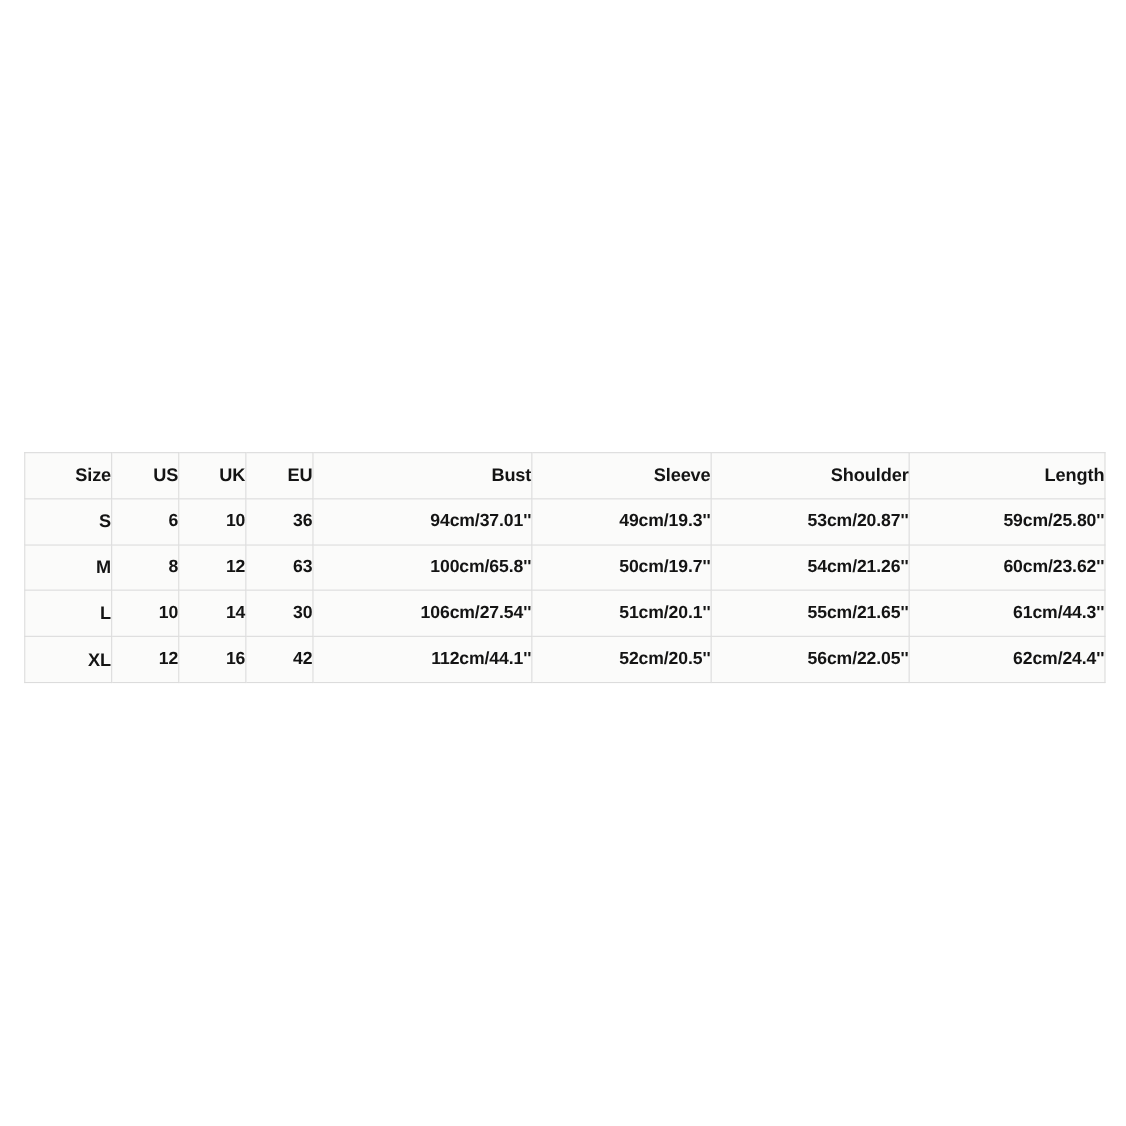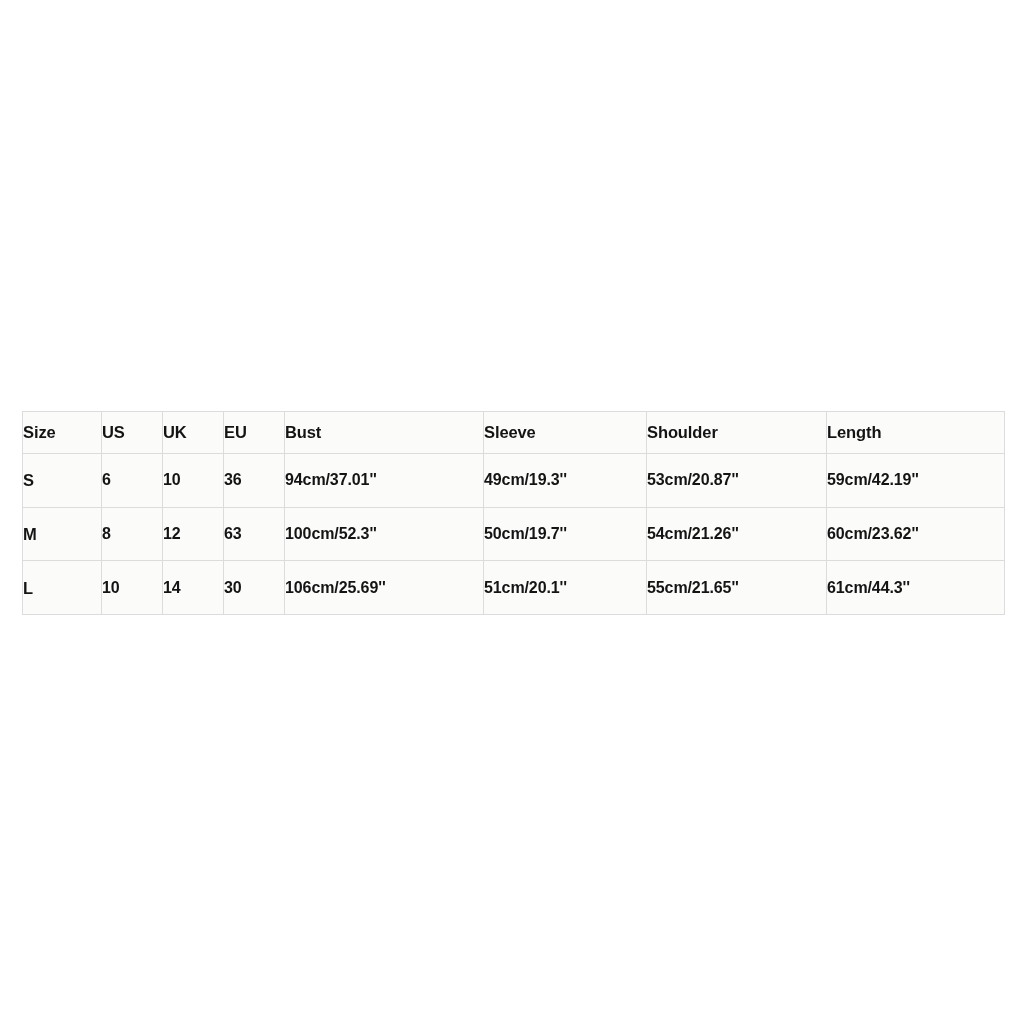--- a/index.html
+++ b/index.html
@@ -29,21 +29,21 @@
     height: 204px;
     border-collapse: collapse;
     table-layout: fixed;
     background: #fbfbfa;
     border: 1px solid #d6d6d6;
   }
 
   table.size-chart td,
   table.size-chart th {
     border: 1px solid #dcdcdc;
-    text-align: left;
+    text-align: right;
     vertical-align: middle;
     font-weight: bold;
     color: #141414;
     background: #fbfbfa;
     padding: 0;
     height: 40.8px;
     line-height: 1.1;
     letter-spacing: -0.1px;
   }
 
@@ -102,37 +102,47 @@
     </thead>
     <tbody>
       <tr>
         <td class="size-code">S</td>
         <td class="num">6</td>
         <td class="num">10</td>
         <td class="num">36</td>
         <td>94cm/37.01''</td>
         <td>49cm/19.3''</td>
         <td>53cm/20.87''</td>
-        <td>59cm/42.19''</td>
+        <td>59cm/25.80''</td>
       </tr>
       <tr>
         <td class="size-code">M</td>
         <td class="num">8</td>
         <td class="num">12</td>
         <td class="num">63</td>
-        <td>100cm/52.3''</td>
+        <td>100cm/65.8''</td>
         <td>50cm/19.7''</td>
         <td>54cm/21.26''</td>
         <td>60cm/23.62''</td>
       </tr>
       <tr>
         <td class="size-code">L</td>
         <td class="num">10</td>
         <td class="num">14</td>
         <td class="num">30</td>
-        <td>106cm/25.69''</td>
+        <td>106cm/27.54''</td>
         <td>51cm/20.1''</td>
         <td>55cm/21.65''</td>
         <td>61cm/44.3''</td>
+      </tr>
+      <tr>
+        <td class="size-code">XL</td>
+        <td class="num">12</td>
+        <td class="num">16</td>
+        <td class="num">42</td>
+        <td>112cm/44.1''</td>
+        <td>52cm/20.5''</td>
+        <td>56cm/22.05''</td>
+        <td>62cm/24.4''</td>
       </tr>
     </tbody>
   </table>
 </div>
 
 </body></html>

